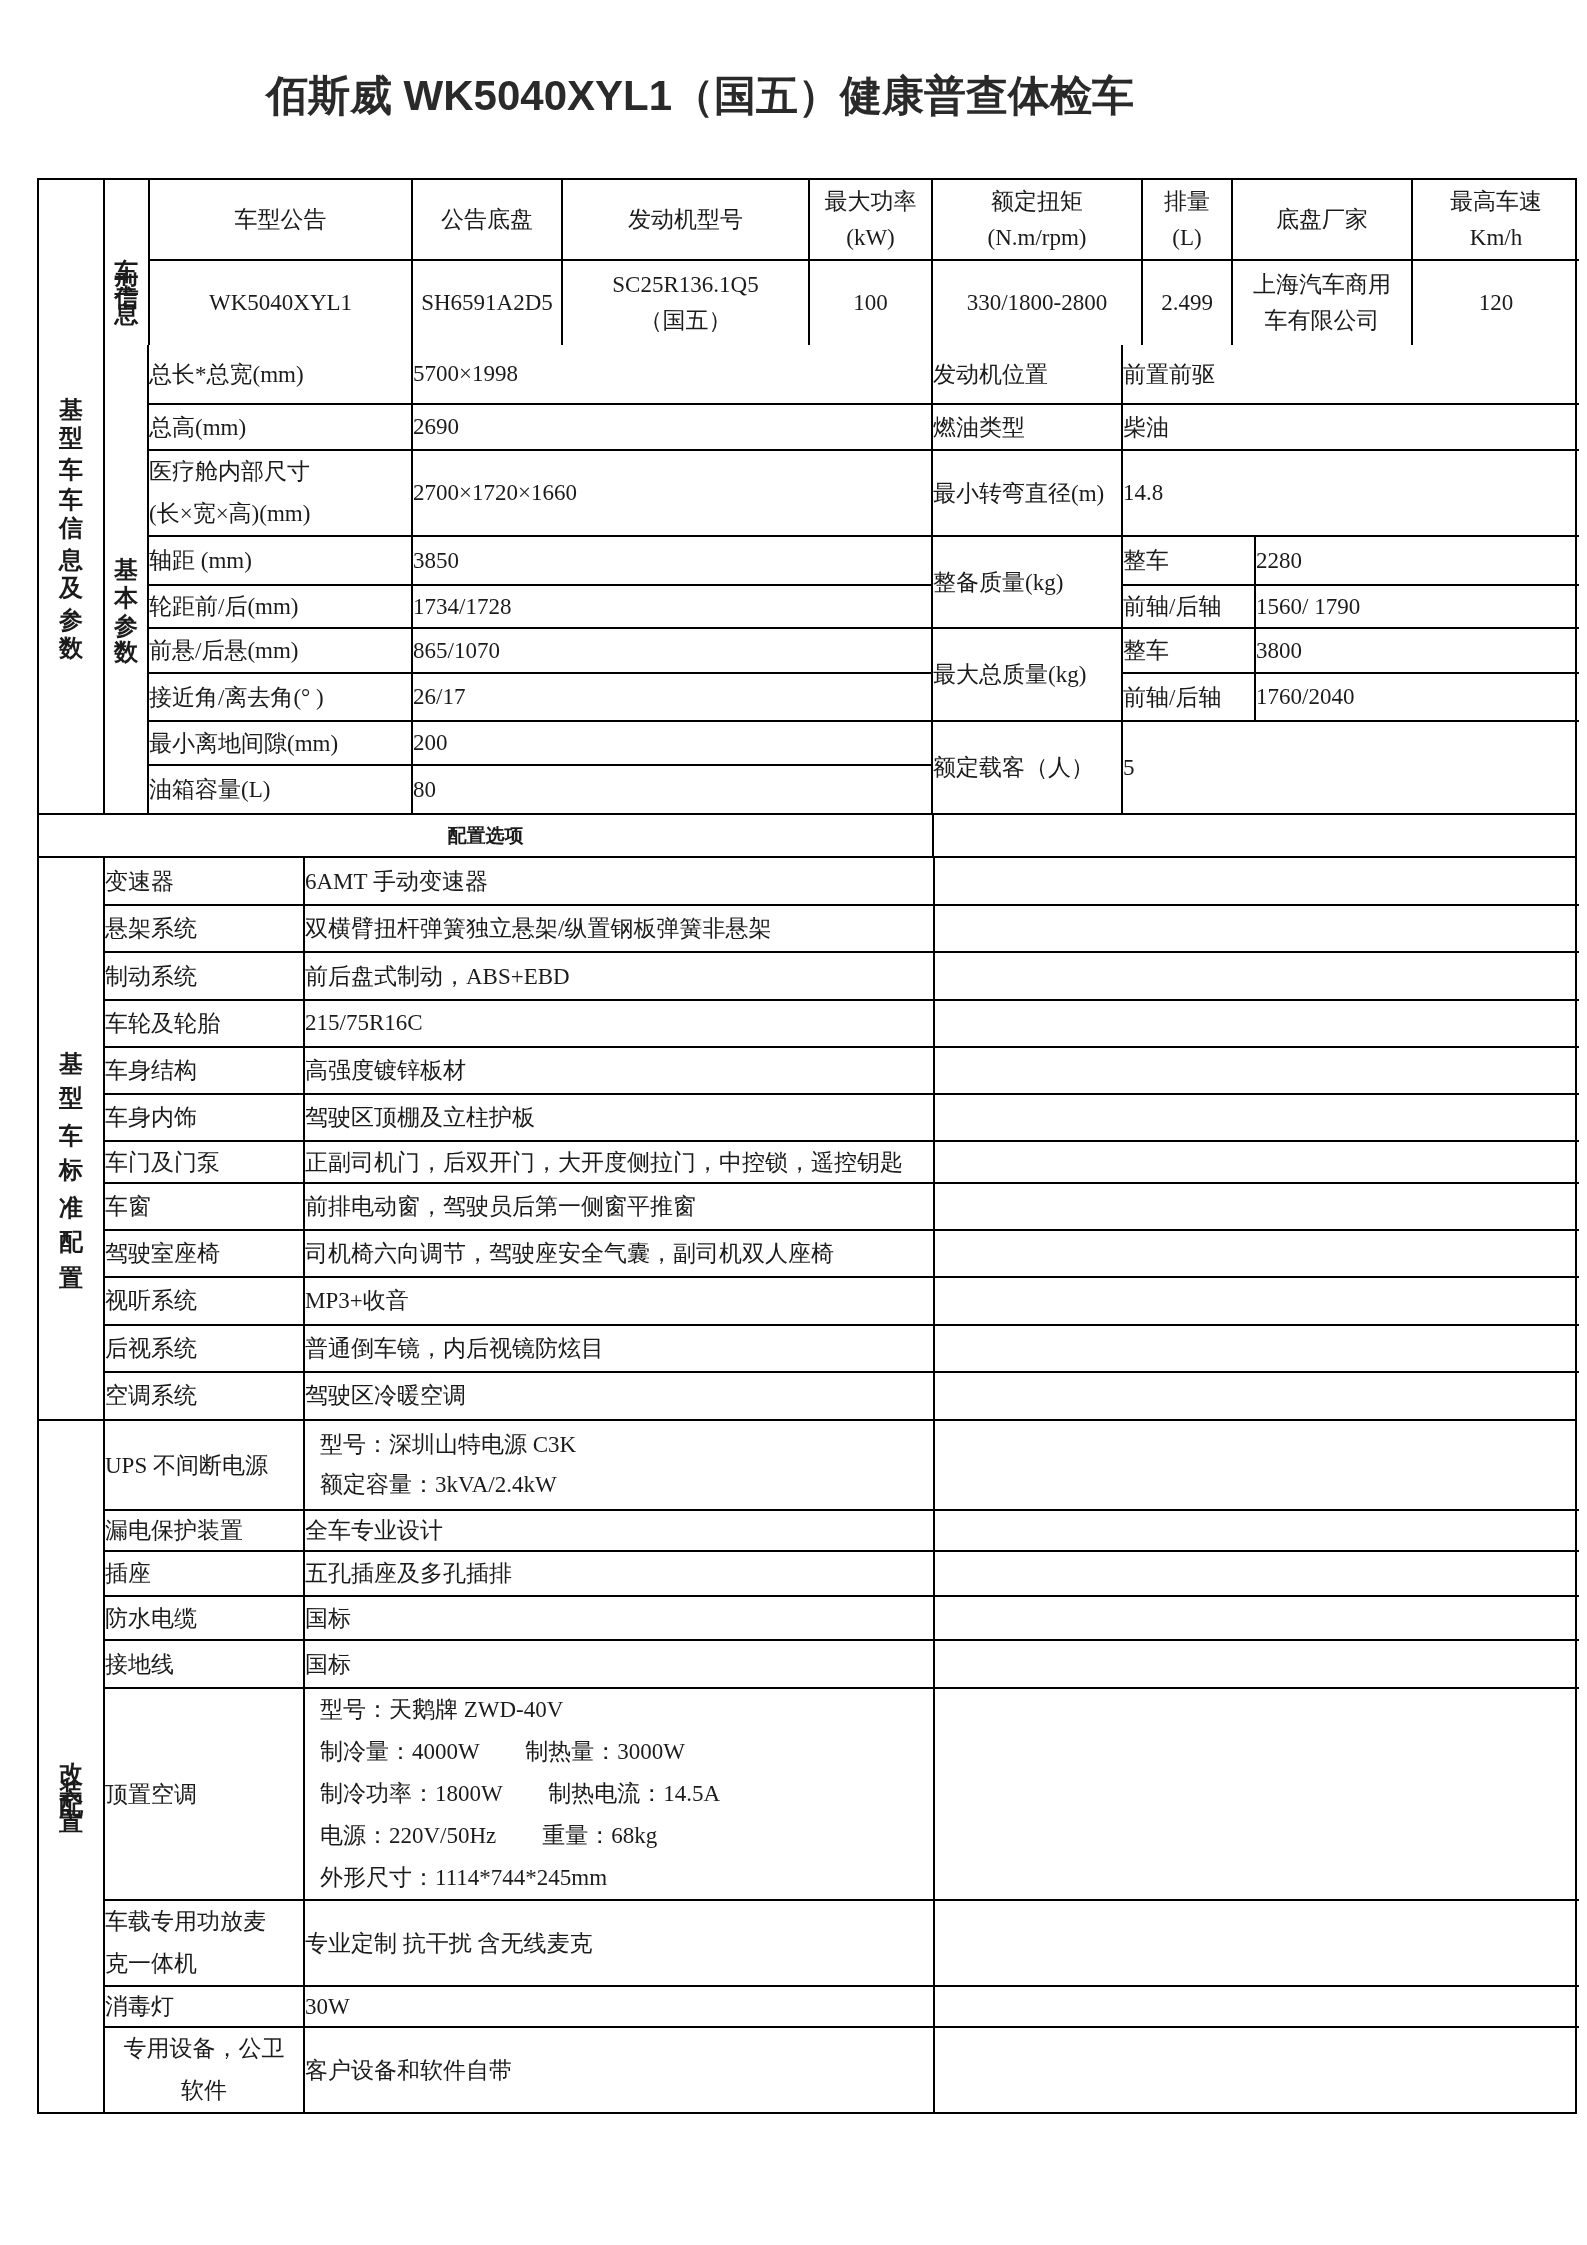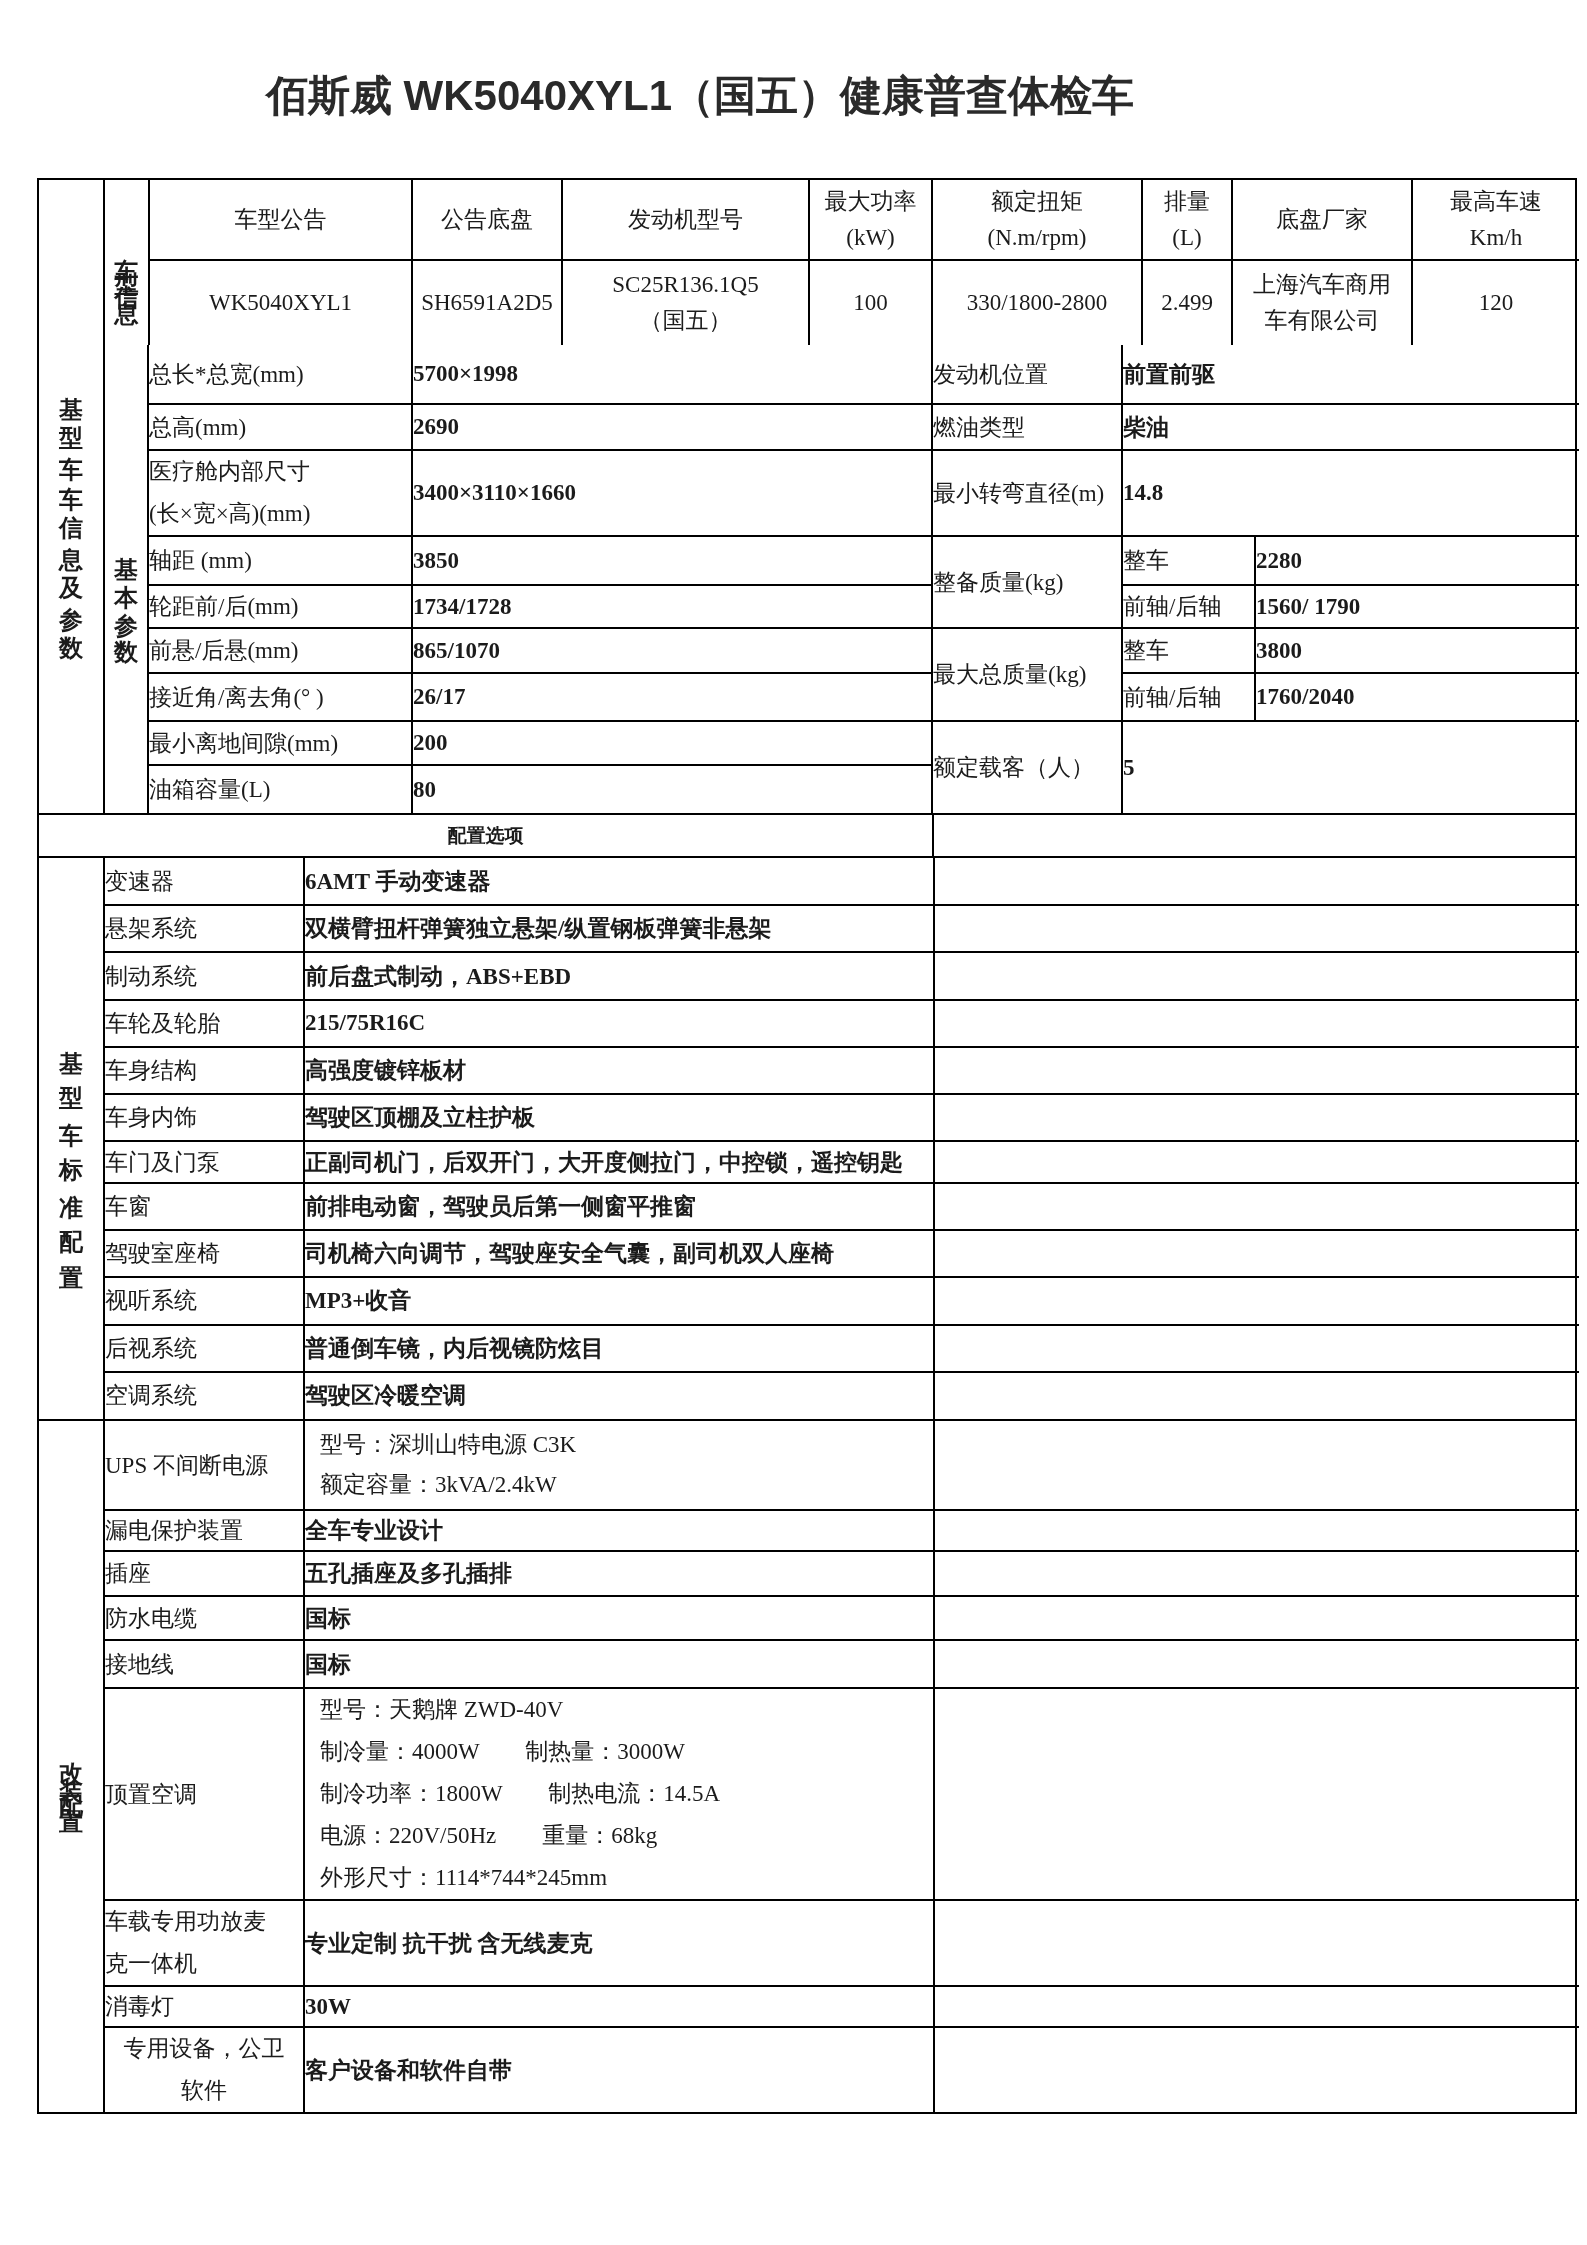--- a/index.html
+++ b/index.html
@@ -22,21 +22,21 @@
   .ls30 { letter-spacing:30px; margin-bottom:-30px; }
   .ls28 { letter-spacing:28px; margin-bottom:-28px; }
   .ls36 { letter-spacing:36px; margin-bottom:-36px; }
   .ls16 { letter-spacing:16px; margin-bottom:-16px; }
   .ls14 { letter-spacing:14px; margin-bottom:-14px; }
   table.t { border-collapse:collapse; border:2px hidden #000; table-layout:fixed; }
   .t td { border:2px solid #000; padding:0; vertical-align:middle; font-size:23px; overflow:hidden; }
   .c { text-align:center; }
   .hdr div { line-height:36px; }
   .name { padding-left:13px; }
-  .val  { padding-left:15px;font-weight:bold; }
+  .val  { padding-left:15px; }
   .b { font-weight:400; }
   .pl26 { padding-left:28px; }
   .pl22 { padding-left:22px; }
   .nl div { line-height:42px; }
   .l40 div { line-height:40px; padding-left:15px; }
   .l42 div { line-height:42px; padding-left:15px; }
   .optcell { width:895px; border-right:2px solid #000; display:flex; align-items:center; justify-content:center;
              font-size:19px; font-weight:700; }
   .fill { flex:1; }
 </style>
@@ -133,21 +133,21 @@
             <td class="name">总高(mm)</td>
             <td class="val">2690</td>
             <td class="name">燃油类型</td>
             <td class="val" colspan="2">柴油</td>
           </tr>
           <tr style="height:85px">
             <td class="name nl">
               <div>医疗舱内部尺寸</div>
               <div>(长×宽×高)(mm)</div>
             </td>
-            <td class="val">3400×3110×1660</td>
+            <td class="val">2700×1720×1660</td>
             <td class="name">最小转弯直径(m)</td>
             <td class="val pl26" colspan="2">14.8</td>
           </tr>
           <tr style="height:49px">
             <td class="name">轴距 (mm)</td>
             <td class="val">3850</td>
             <td class="name" rowspan="2">整备质量(kg)</td>
             <td class="name">整车</td>
             <td class="val">2280</td>
           </tr>

